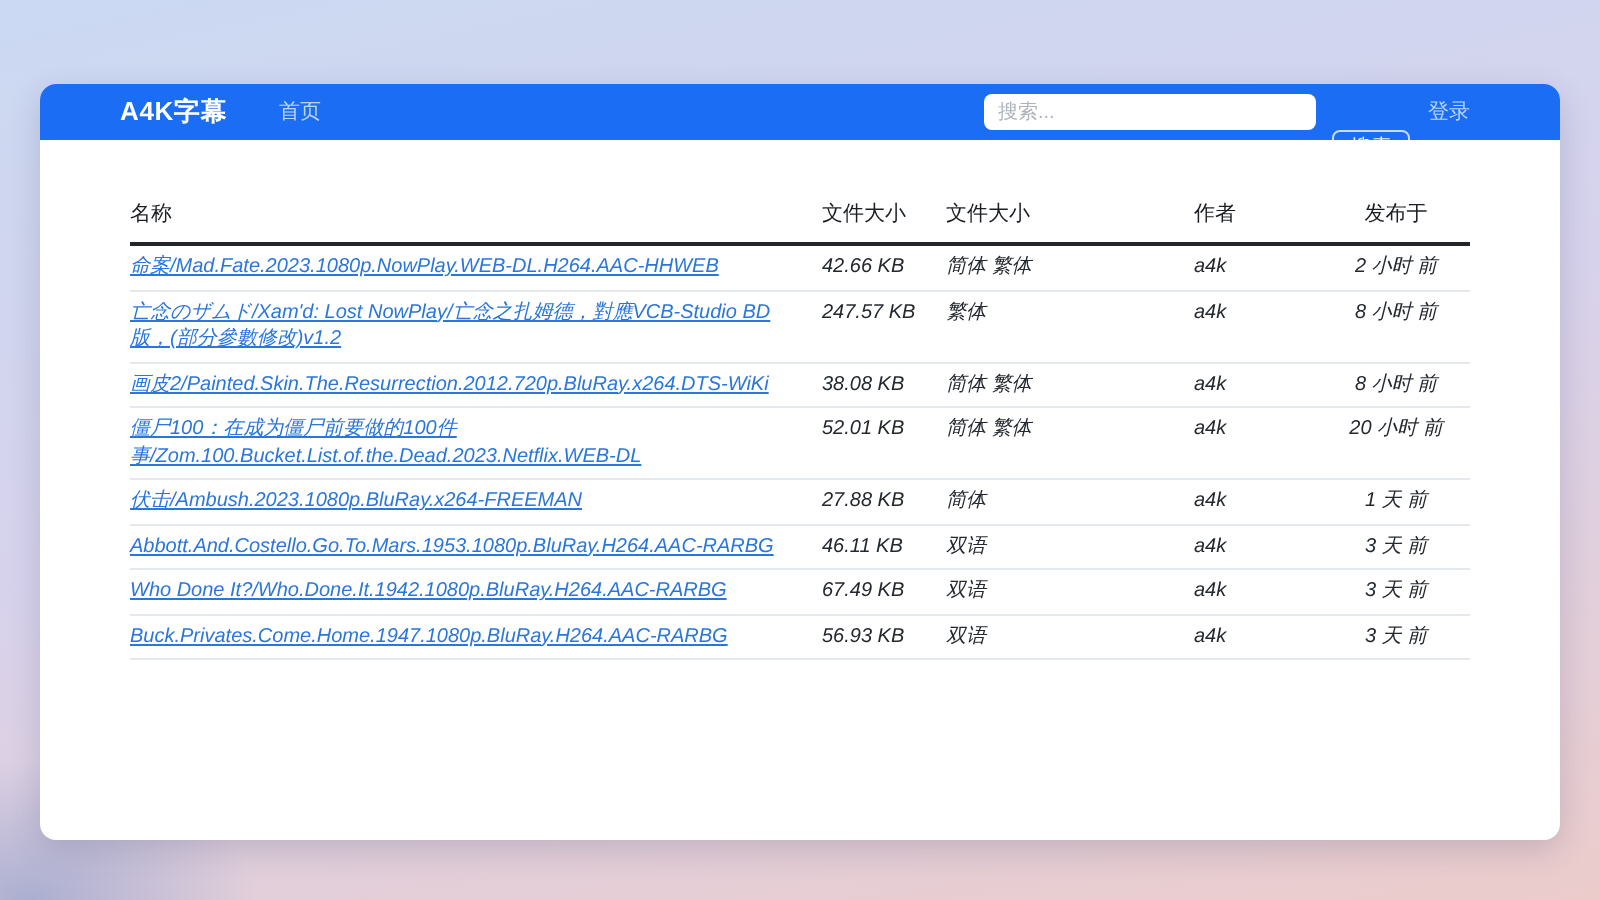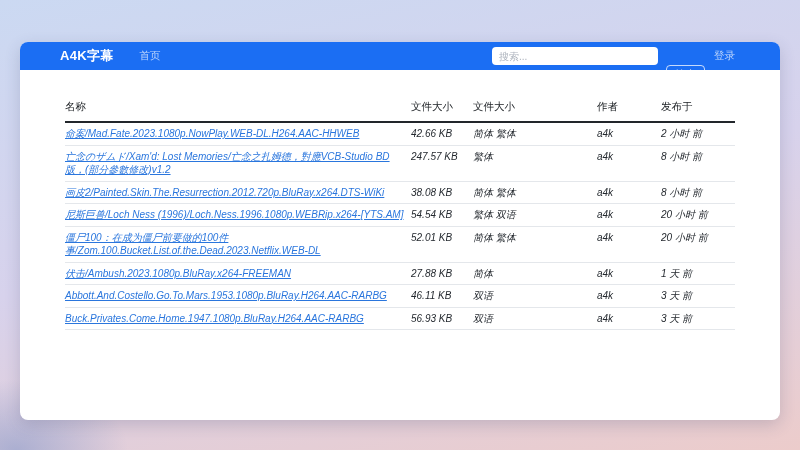--- a/index.html
+++ b/index.html
@@ -33,21 +33,21 @@
     border-radius:4px;color:rgba(255,255,255,.92);font-size:10.5px;
     padding:2px 8px;cursor:pointer;font-family:inherit;line-height:1.3;margin-top:37px;
   }
   .login-link{margin-left:9px;color:rgba(255,255,255,.70);font-size:10.5px;text-decoration:none;cursor:pointer;}
   .content{padding:24px 45px 0 45px;}
   table{width:100%;border-collapse:collapse;table-layout:fixed;}
   th{
     font-size:10.5px;font-weight:normal;color:#1b1f23;text-align:left;
     padding:6px 4px 7px 0;border-bottom:2px solid #22262b;
   }
-  th.right,td.right{text-align:left;padding-right:0;}
+  th.right,td.right{text-align:center;padding-right:0;}
   td{
     font-size:10px;color:#24292f;vertical-align:top;line-height:1.35;
     padding:4px 6px 4px 0;border-bottom:1px solid #e4e7eb;font-style:italic;
   }
   td.name a{color:var(--link,#2a76dd);text-decoration:underline;cursor:pointer;word-wrap:break-word;}
   col.c-size{width:62px}
   col.c-lang{width:124px}
   col.c-auth{width:64px}
   col.c-pub{width:74px}
 </style>
@@ -84,39 +84,32 @@
       </thead>
       <tbody id="tbody">
           <tr>
             <td class="name"><a href="#">命案/Mad.Fate.2023.1080p.NowPlay.WEB-DL.H264.AAC-HHWEB</a></td>
             <td>42.66 KB</td>
             <td>简体 繁体</td>
             <td>a4k</td>
             <td class="right">2 小时 前</td>
           </tr>
           <tr>
-            <td class="name"><a href="#">亡念のザムド/Xam'd: Lost Memories/亡念之扎姆德，對應VCB-Studio BD版，(部分參數修改)v1.2</a></td>
+            <td class="name"><a href="#">亡念のザムド/Xam'd: Lost NowPlay/亡念之扎姆德，對應VCB-Studio BD版，(部分參數修改)v1.2</a></td>
             <td>247.57 KB</td>
             <td>繁体</td>
             <td>a4k</td>
             <td class="right">8 小时 前</td>
           </tr>
           <tr>
             <td class="name"><a href="#">画皮2/Painted.Skin.The.Resurrection.2012.720p.BluRay.x264.DTS-WiKi</a></td>
             <td>38.08 KB</td>
             <td>简体 繁体</td>
             <td>a4k</td>
             <td class="right">8 小时 前</td>
-          </tr>
-          <tr>
-            <td class="name"><a href="#">尼斯巨兽/Loch Ness (1996)/Loch.Ness.1996.1080p.WEBRip.x264-[YTS.AM]</a></td>
-            <td>54.54 KB</td>
-            <td>繁体 双语</td>
-            <td>a4k</td>
-            <td class="right">20 小时 前</td>
           </tr>
           <tr>
             <td class="name"><a href="#">僵尸100：在成为僵尸前要做的100件事/Zom.100.Bucket.List.of.the.Dead.2023.Netflix.WEB-DL</a></td>
             <td>52.01 KB</td>
             <td>简体 繁体</td>
             <td>a4k</td>
             <td class="right">20 小时 前</td>
           </tr>
           <tr>
             <td class="name"><a href="#">伏击/Ambush.2023.1080p.BluRay.x264-FREEMAN</a></td>
@@ -126,20 +119,27 @@
             <td class="right">1 天 前</td>
           </tr>
           <tr>
             <td class="name"><a href="#">Abbott.And.Costello.Go.To.Mars.1953.1080p.BluRay.H264.AAC-RARBG</a></td>
             <td>46.11 KB</td>
             <td>双语</td>
             <td>a4k</td>
             <td class="right">3 天 前</td>
           </tr>
           <tr>
+            <td class="name"><a href="#">Who Done It?/Who.Done.It.1942.1080p.BluRay.H264.AAC-RARBG</a></td>
+            <td>67.49 KB</td>
+            <td>双语</td>
+            <td>a4k</td>
+            <td class="right">3 天 前</td>
+          </tr>
+          <tr>
             <td class="name"><a href="#">Buck.Privates.Come.Home.1947.1080p.BluRay.H264.AAC-RARBG</a></td>
             <td>56.93 KB</td>
             <td>双语</td>
             <td>a4k</td>
             <td class="right">3 天 前</td>
           </tr>
         </tbody>
     </table>
   </div>
 </div>

